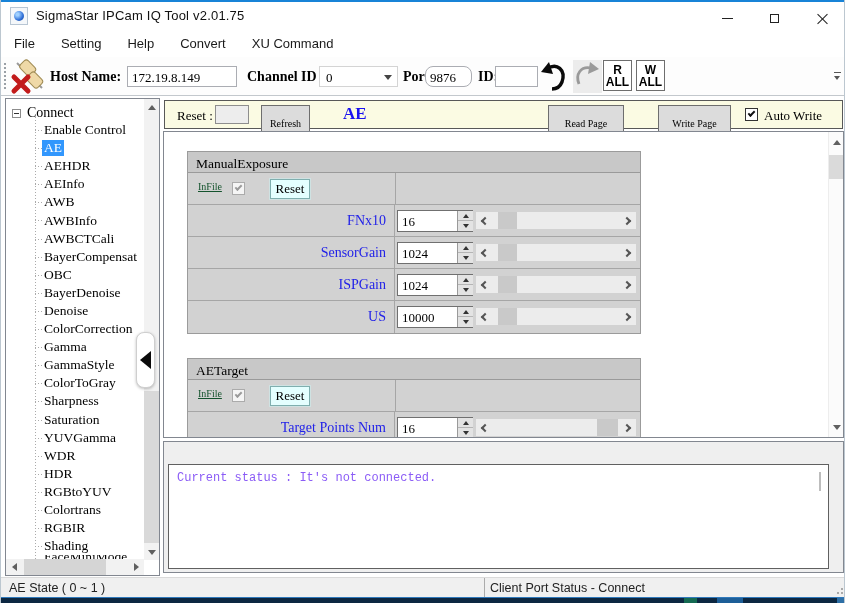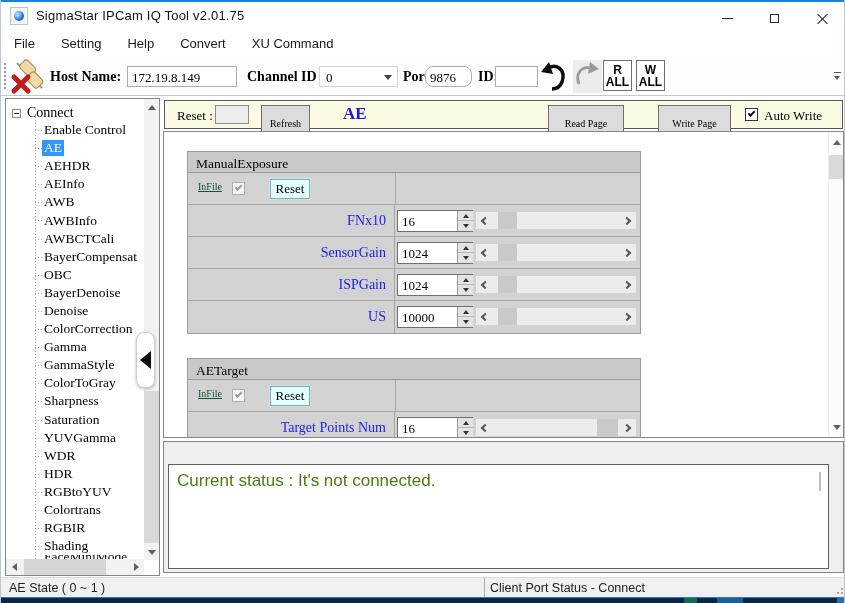--- a/index.html
+++ b/index.html
@@ -136,21 +136,21 @@
   .chev-l { transform:rotate(45deg); margin-left:2px; } .chev-r { transform:rotate(225deg); margin-right:2px; }
   .sl-thumb { position:absolute; top:0; height:17px; width:19px; background:#c9c9c9; }
   .thumb-left { left:22px; } .thumb-right { right:18px; width:21px; }
   
   #content-vscroll { position:absolute; right:0; top:0; width:15px; height:305px; background:#fbfbfb; border-left:1px solid #ededed; }
   #content-vscroll .thumb { position:absolute; left:0; top:23px; width:15px; height:24px; background:#dadada; }
 
   
   #log-panel { left:162px; top:441px; width:681px; height:132px; background:#efefef; border:1px solid #828790; }
   #log-box { position:absolute; left:4px; top:22px; width:661px; height:105px; background:#fff; border:1px solid #606060; }
-  #log-text { position:absolute; left:8px; top:6px; font-family:Liberation Sans, sans-serif; font-size:17px; color:#4d7c0f; }
+  #log-text { position:absolute; left:8px; top:6px; font-family:Liberation Mono, monospace; font-size:12px; color:#8b5cf6; }
   #log-scroll-up { position:absolute; right:7px; top:7px; }
   #log-scroll-up .chev { border-color:#bdbdbd; transform:rotate(135deg); }
 
   
   #statusbar { left:0; top:577px; width:845px; height:20px; background:#f0f0f0; border-top:1px solid #dadada; }
   #status-left { position:absolute; left:8px; top:3px; font-size:12.5px; color:#222; }
   #status-div { position:absolute; left:483px; top:0; width:1px; height:20px; background:#ababab; }
   #status-right { position:absolute; left:489px; top:3px; font-size:12.5px; color:#222; }
   #resize-grip { position:absolute; right:3px; bottom:3px; width:10px; height:10px; }
   #resize-grip i { position:absolute; width:2px; height:2px; background:#a9a9a9; }

